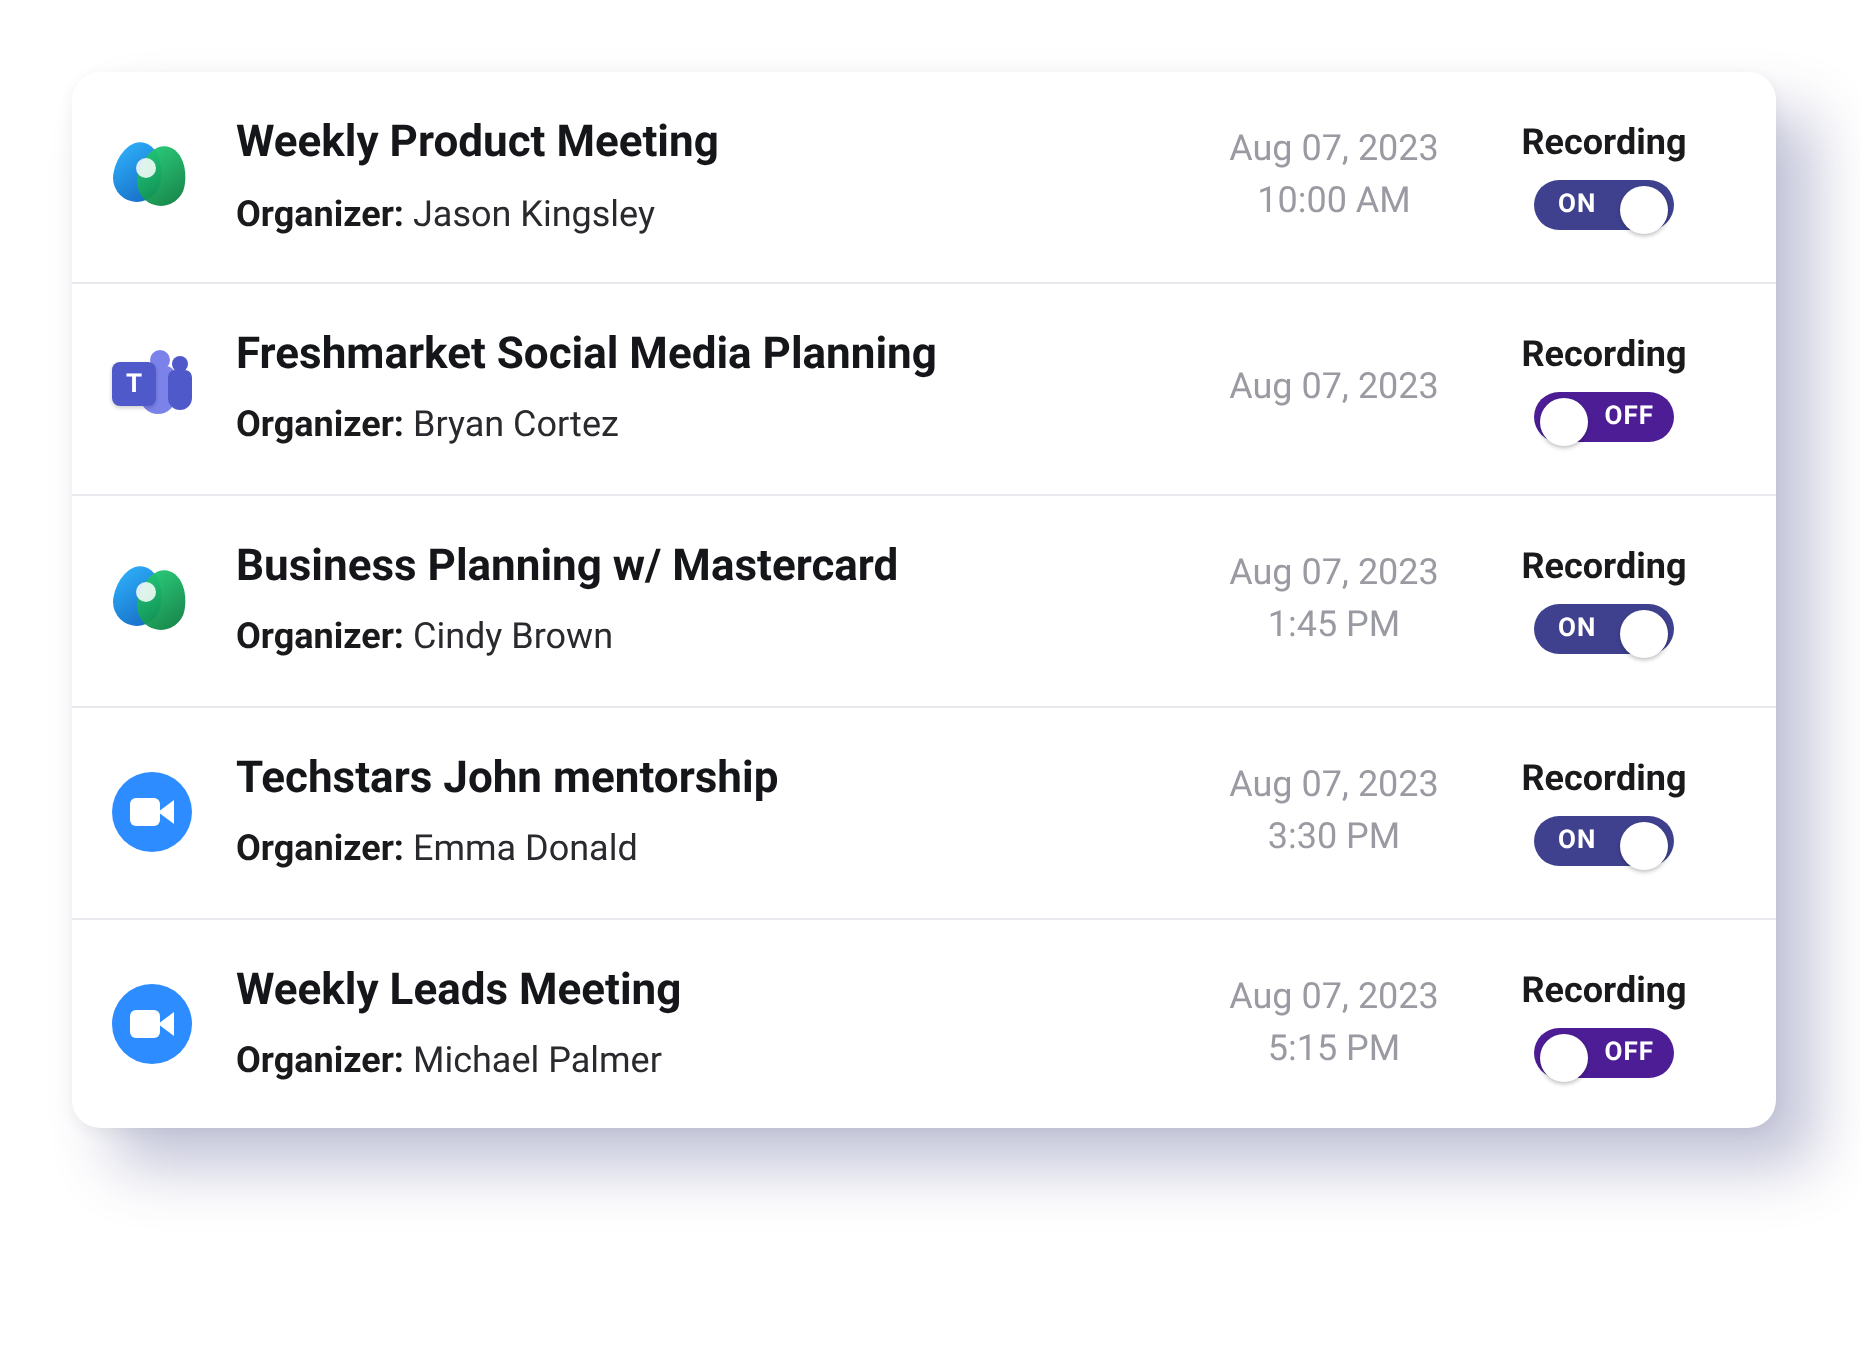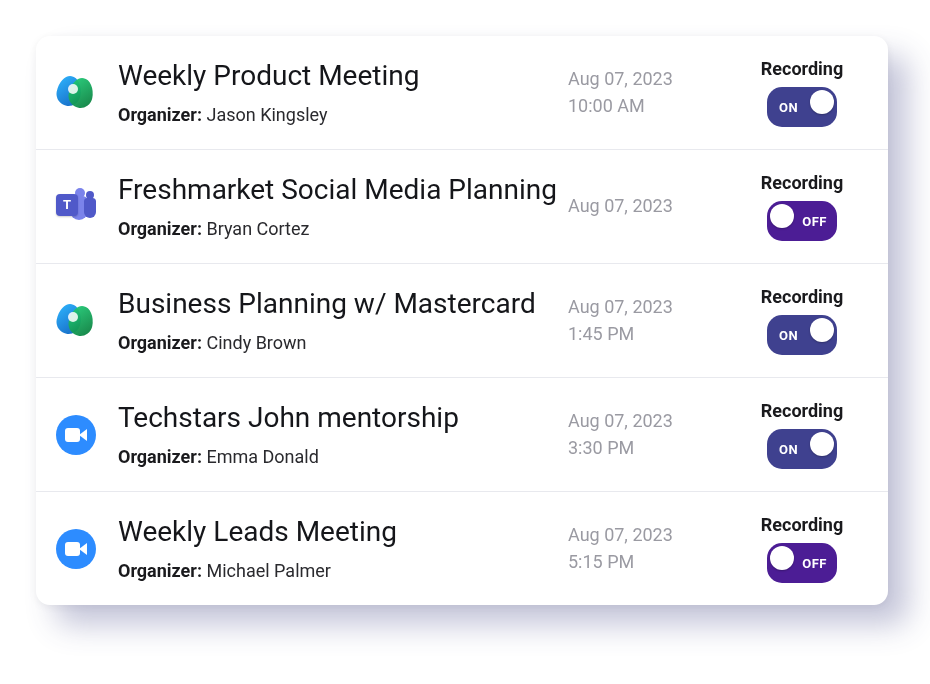--- a/index.html
+++ b/index.html
@@ -25,54 +25,53 @@
   }
   .row:last-child { border-bottom: none; }
   .icon-wrap {
     width: 44px; height: 44px;
     display: flex; align-items: center; justify-content: center;
     flex: 0 0 44px;
     margin-right: 20px;
   }
   .info { flex: 1 1 auto; min-width: 0; }
   .title {
-    font-size: 28px;
-    font-weight: 400;
+    font-size: 22px;
+    font-weight: 700;
     color: #15161a;
     line-height: 1.25;
     margin-bottom: 10px;
   }
   .org-line {
     font-size: 18px;
     color: #2a2a2e;
     line-height: 1.3;
   }
   .org-label { font-weight: 700; color: #1a1a1d; }
   .datetime {
     flex: 0 0 150px;
-    text-align: left;
-    margin-right: 24px;
+    text-align: center;
     color: #9a9aa2;
     font-size: 18px;
     line-height: 1.45;
   }
   .rec-col {
     flex: 0 0 120px;
     display: flex;
     flex-direction: column;
     align-items: center;
   }
   .rec-label {
     font-size: 18px;
     font-weight: 700;
     color: #1a1a1d;
     margin-bottom: 8px;
   }
   .toggle {
-    width: 70px; height: 40px;
+    width: 70px; height: 25px;
     border-radius: 15px;
     position: relative;
     cursor: pointer;
     display: flex; align-items: center;
   }
   .toggle .knob {
     width: 24px; height: 24px;
     border-radius: 50%;
     background: #fff;
     position: absolute;

